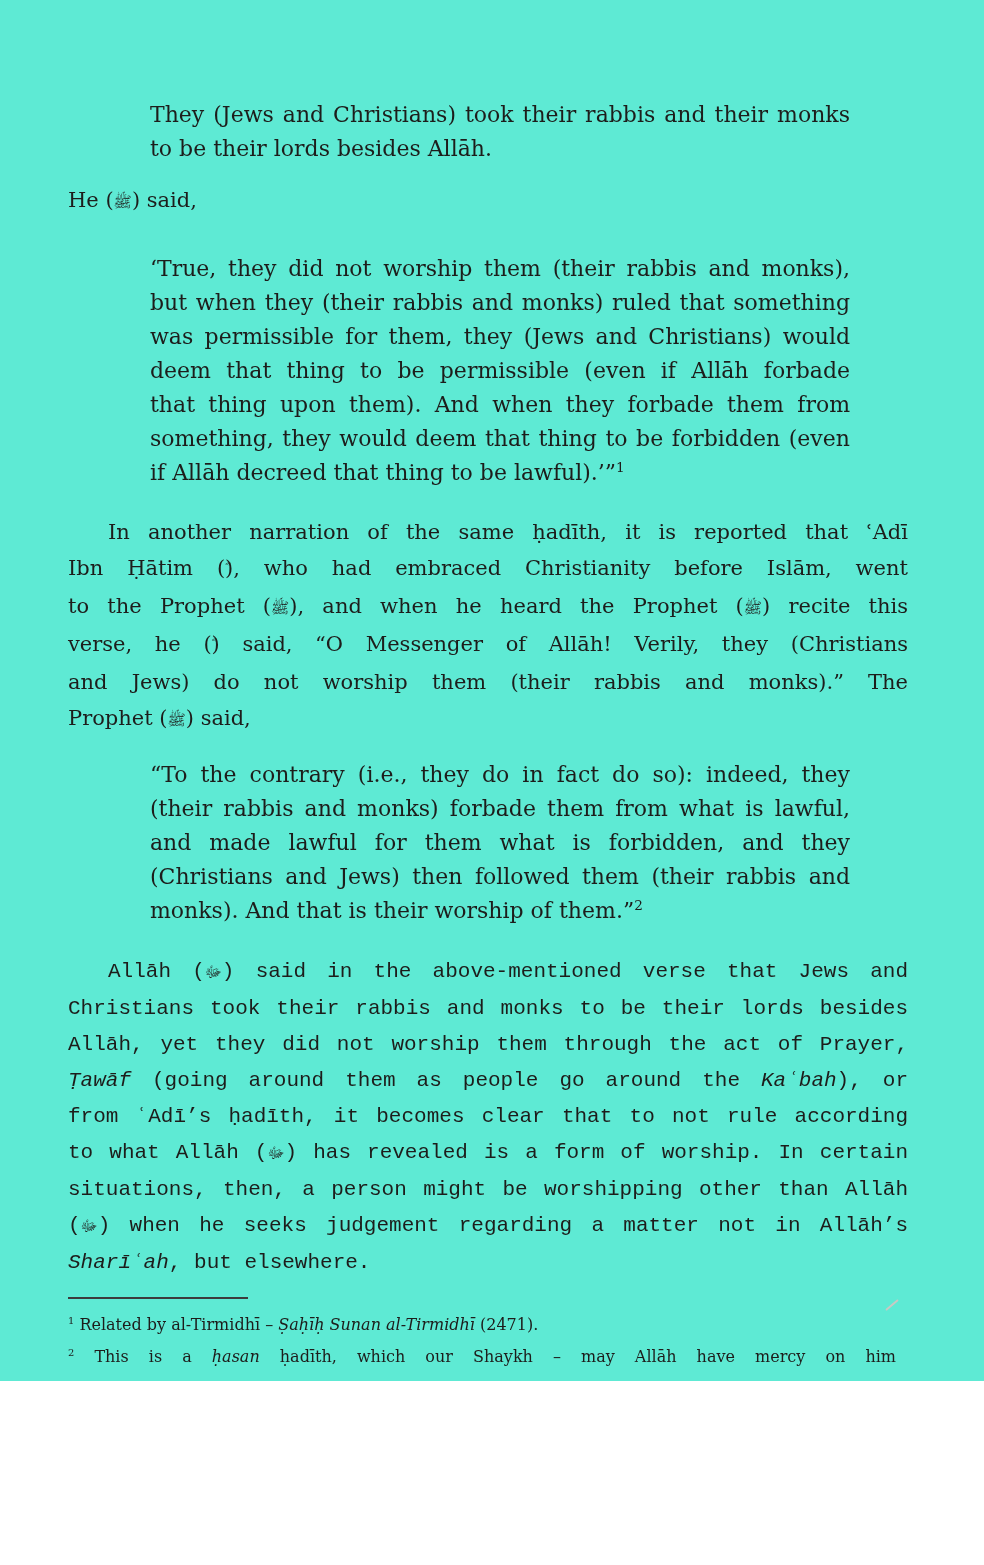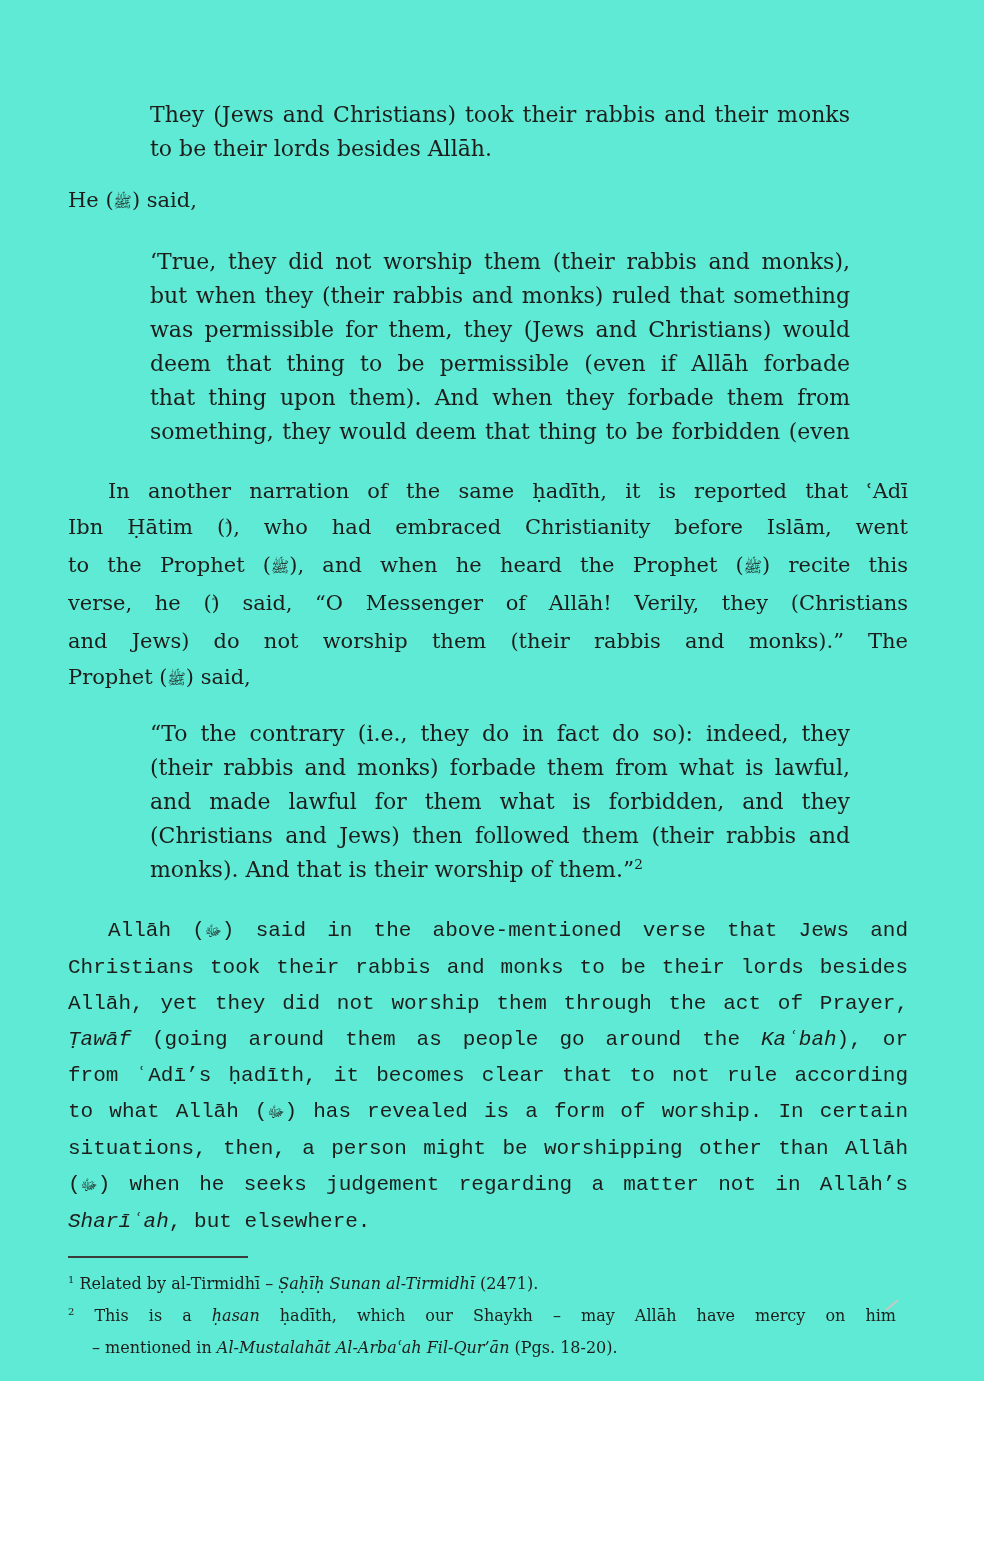--- a/index.html
+++ b/index.html
@@ -44,21 +44,21 @@
     width: 700px;
     font-size: 22px;
     line-height: 34px;
   }
   .body-text {
     width: 840px;
     font-size: 21px;
     line-height: 36px;
   }
   .he-said { margin-top: 16px; }
-  .q2 { margin-top: 25px; }
+  .q2 { margin-top: 32px; }
   .p1 { margin-top: 24px; }
   .q3 { margin-top: 20px; }
   .p2 { margin-top: 26px; font-family: Liberation Mono, monospace; }
   .fn-rule {
     margin-top: 16px;
     width: 180px;
     height: 0;
     border-top: 2px solid #3c3c3c;
   }
   .footnotes {
@@ -107,20 +107,21 @@
         <div class="line last"><span>He (</span><span class="sym">ﷺ</span><span>) said,</span></div>
       </div>
 
     <div class="quote q2">
         <div class="line"><span>‘True, they did not worship them (their rabbis and monks),</span></div>
         <div class="line"><span>but when they (their rabbis and monks) ruled that something</span></div>
         <div class="line"><span>was permissible for them, they (Jews and Christians) would</span></div>
         <div class="line"><span>deem that thing to be permissible (even if Allāh forbade</span></div>
         <div class="line"><span>that thing upon them). And when they forbade them from</span></div>
         <div class="line"><span>something, they would deem that thing to be forbidden (even</span></div>
+        <div class="line last"><span>if Allāh decreed that thing to be lawful).’”</span><sup>1</sup></div>
       </div>
 
     <div class="body-text p1">
         <div class="line indent"><span>In another narration of the same ḥadīth, it is reported that ʿAdī</span></div>
         <div class="line"><span>Ibn Ḥātim (</span><span class="sym">ؓ</span><span>), who had embraced Christianity before Islām, went</span></div>
         <div class="line"><span>to the Prophet (</span><span class="sym">ﷺ</span><span>), and when he heard the Prophet (</span><span class="sym">ﷺ</span><span>) recite this</span></div>
         <div class="line"><span>verse, he (</span><span class="sym">ؓ</span><span>) said, “O Messenger of Allāh! Verily, they (Christians</span></div>
         <div class="line"><span>and Jews) do not worship them (their rabbis and monks).” The</span></div>
         <div class="line last"><span>Prophet (</span><span class="sym">ﷺ</span><span>) said,</span></div>
       </div>

